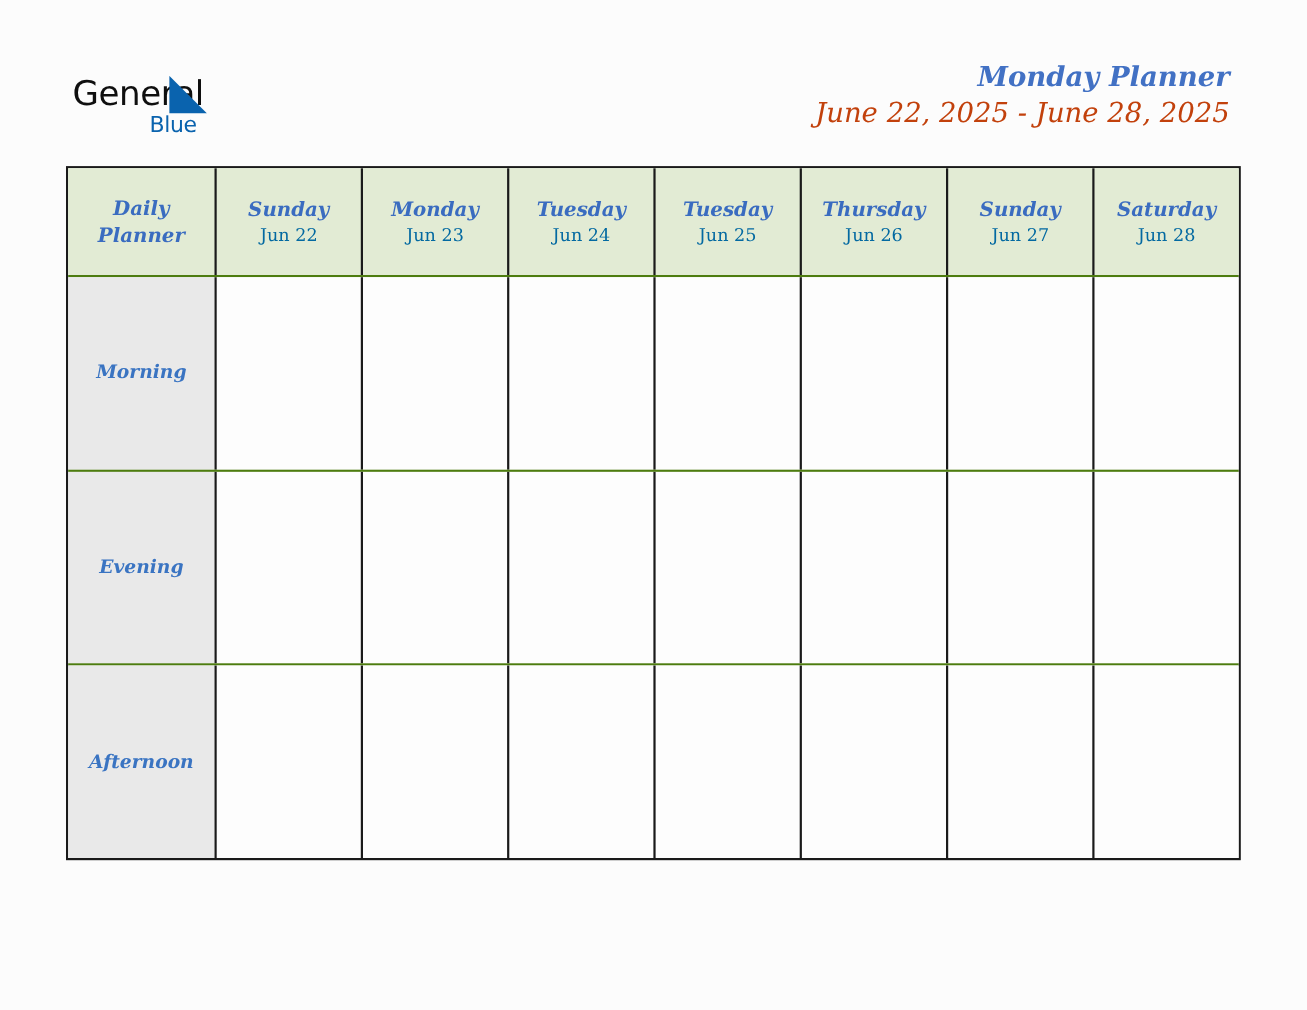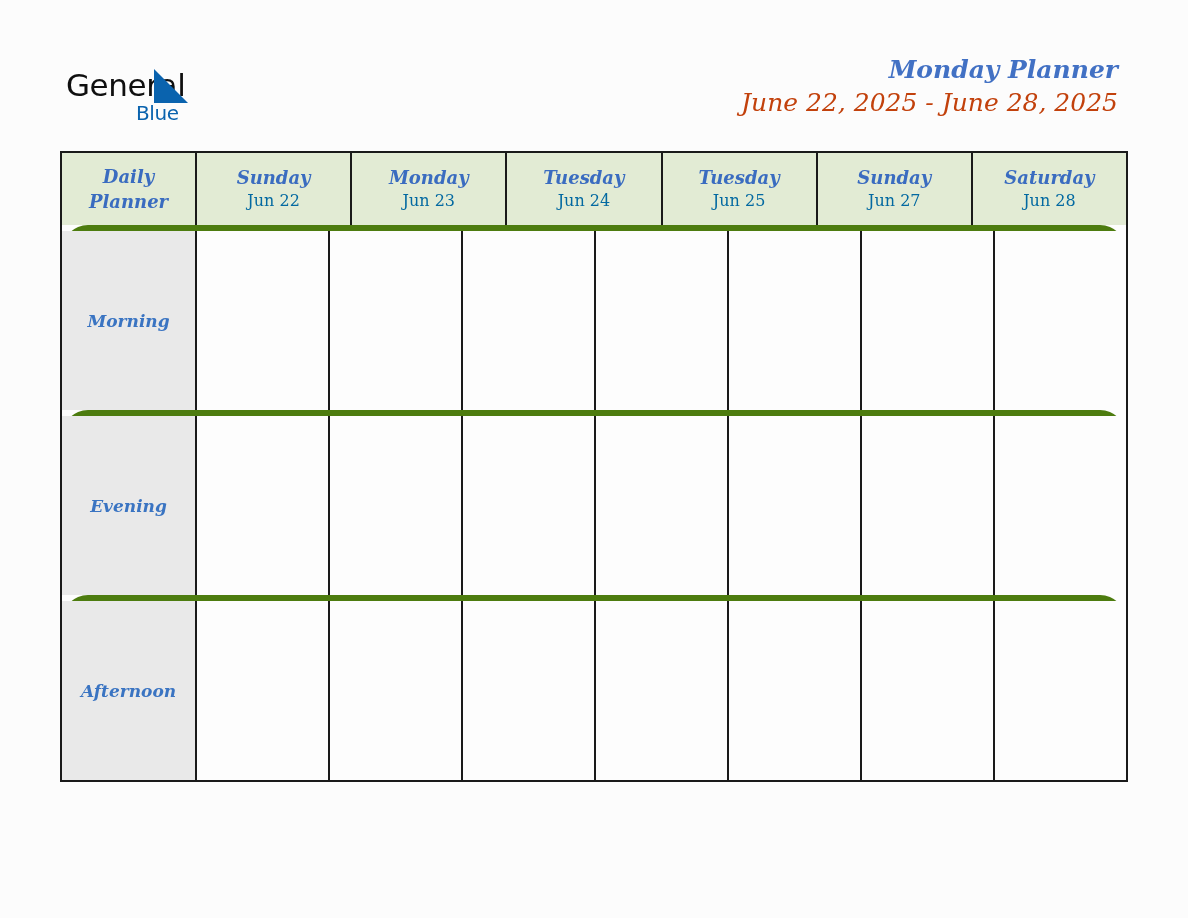--- a/index.html
+++ b/index.html
@@ -101,29 +101,28 @@
     flex-direction: column;
     background: #FDFDFD;
   }
 
   .grid-row {
     display: flex;
     width: 100%;
     box-sizing: border-box;
   }
   .row-header {
-    height: 72px;
+    height: 97px;
     background: #E2EBD4;
     justify-content: space-between;
   }
   .row-body {
     flex: 1 1 0;
-    border-top: 6px solid #4d7c0f;
+    border-top: 2px solid #4d7c0f;
     min-height: 0;
-    border-radius: 26px;
   }
 
   .cell {
     box-sizing: border-box;
     border-left: 2px solid #1A1A1A;
     display: flex;
     flex-direction: column;
     align-items: center;
     justify-content: center;
     overflow: hidden;
@@ -225,20 +224,24 @@
     </div>
     <div class="cell hdr-cell col-day">
       <div class="hdr-title">Tuesday</div>
       <div class="hdr-sub">Jun 24</div>
     </div>
     <div class="cell hdr-cell col-day">
       <div class="hdr-title">Tuesday</div>
       <div class="hdr-sub">Jun 25</div>
     </div>
     <div class="cell hdr-cell col-day">
+      <div class="hdr-title">Thursday</div>
+      <div class="hdr-sub">Jun 26</div>
+    </div>
+    <div class="cell hdr-cell col-day">
       <div class="hdr-title">Sunday</div>
       <div class="hdr-sub">Jun 27</div>
     </div>
     <div class="cell hdr-cell col-day">
       <div class="hdr-title">Saturday</div>
       <div class="hdr-sub">Jun 28</div>
     </div>
   </div>
 
   <div class="grid-row row-body">

